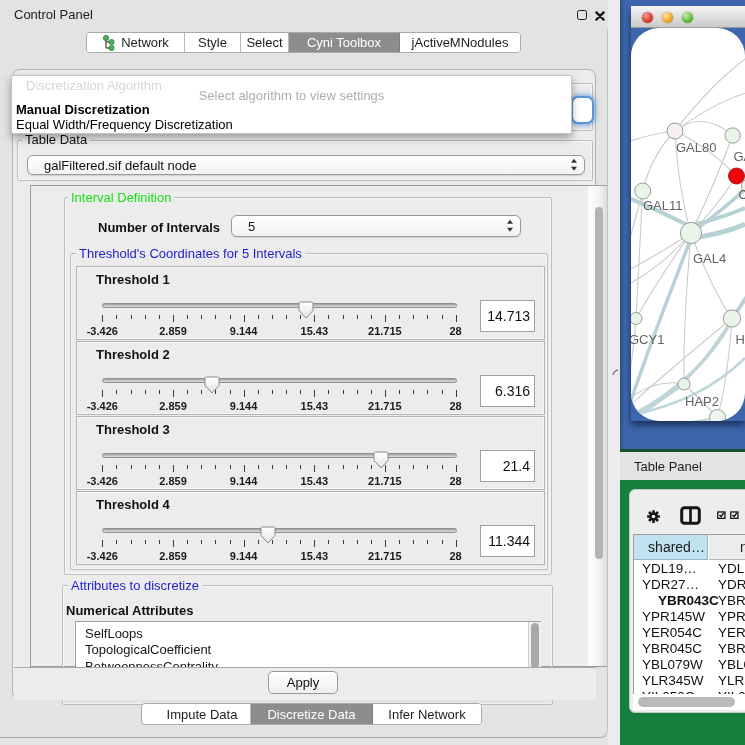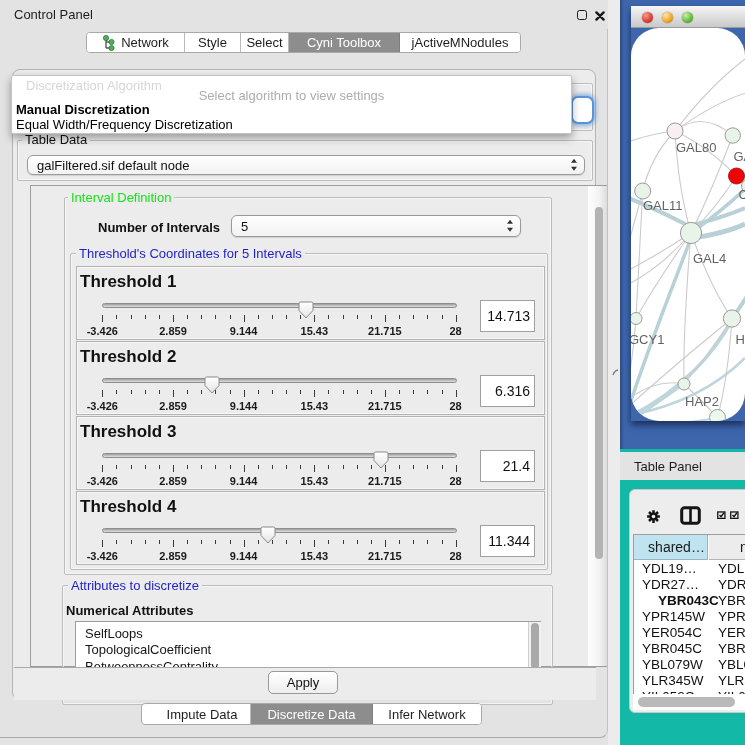--- a/index.html
+++ b/index.html
@@ -20,31 +20,31 @@
 .seg .it:last-child { border-right:none; }
 .seg .sel { background:#8d8d8d; color:#fff; border-right:1px solid #7e7e7e; }
 #toptabs { left:86px; top:32px; height:21px; }
 #bottabs { left:141px; top:703px; height:22px;padding-left:12px; }
 
 
 #content { left:12px; top:69px; width:584px; height:631px; background:#ececec; border:1px solid #b4b4b4; border-radius:8px; }
 .grp { position:absolute; border:1px solid #bdbdbd; border-radius:2px; box-shadow:0 0 0 1px rgba(255,255,255,0.55) inset; }
 .grpTitle { position:absolute; font-size:13px; background:#ececec; padding:0 3px;text-align:right; }
 .combo { position:absolute; background:linear-gradient(#ffffff,#f2f2f2); border:1px solid #9a9a9a; border-radius:6px; font-size:13px; color:#111; box-shadow:0 1px 1px rgba(0,0,0,0.12); }
-.combo .txt { position:absolute; left:9px; top:50%; transform:translateY(-50%); }
+.combo .txt { position:absolute; left:16px; top:50%; transform:translateY(-50%); }
 .arrows { position:absolute; right:6px; top:50%; transform:translateY(-50%); width:7px; height:12.5px; }
 .arrows span { display:block; } .arrows .up { width:0; height:0; border-left:3.5px solid transparent; border-right:3.5px solid transparent; border-bottom:4.5px solid #333; margin-bottom:3.5px; }
 .arrows .dn { width:0; height:0; border-left:3.5px solid transparent; border-right:3.5px solid transparent; border-top:4.5px solid #333; }
 
 
 #viewport { left:7px; top:115px; width:577px; height:482px; border:1px solid #9d9d9d; background:#ececec;margin-left:10px; }
 
 
 .tpanel { position:absolute; left:52px; width:469px; height:74px; border:1px solid #b3b3b3; box-shadow:0 0 0 1px rgba(255,255,255,0.6) inset; background:#ececec; }
-.tpanel .name { position:absolute; left:3px; top:5px; font-size:17px; font-weight:bold; color:#111; }
+.tpanel .name { position:absolute; left:19px; top:5px; font-size:13px; font-weight:bold; color:#111; }
 .track { position:absolute; left:24px; top:37px; width:356px; height:5px; border:1px solid #8e8e8e; border-radius:3px; background:linear-gradient(#9f9f9f,#e0e0e0); }
 .thumb { position:absolute; top:34px; width:16px; height:17px; }
 .field { position:absolute; left:406px; top:33px; width:55px; height:32px; background:#fff; border:1px solid #9f9f9f; font-size:14px; color:#111; text-align:right; line-height:30px; padding-right:4px; }
 .tlabels { position:absolute; left:0; top:58px; width:469px; height:11px; font-size:11px; font-weight:bold; color:#1a1a1a; }
 .tlabels span { position:absolute; transform:translateX(-50%); }
 
 
 #attrlist { position:absolute; left:44px; top:435px; width:466px; height:47px; background:#fff; border:1px solid #9f9f9f; font-size:13px; color:#151515; padding-top:4px; }
 #attrlist div { padding-left:9px; height:16.3px; line-height:16.3px; }
 
@@ -64,23 +64,23 @@
 #popup .i2 { position:absolute; left:4px; top:41px; font-size:13px; color:#000; }
 
 
 #divider { left:608px; top:0; width:12px; height:745px; background:#ececec; }
 #desktop { left:620px; top:0; width:125px; height:449px; background:linear-gradient(90deg,#2c4a80 0px,#3d66ad 4px); }
 #netframe { position:absolute; left:11px; top:6px; width:114px; height:415px; box-shadow:0 4px 7px rgba(0,0,20,0.55); }
 #mactitle { position:absolute; left:0; top:0; width:114px; height:22px; background:linear-gradient(#f6f6f6,#c9c9c9); border-bottom:1px solid #9a9a9a; }
 .light { position:absolute; top:5.5px; width:11px; height:11px; border-radius:50%; box-shadow:0 0 0 0.5px rgba(0,0,0,0.25); }
 #canvas { position:absolute; left:0; top:22px; width:114px; height:393px; background:#fff; overflow:hidden;border-radius:28px; }
 
-#tpbar { left:620px; top:449px; width:125px; height:31px; background:#e3e3e3; border-top:3px solid #14b8a6; }
+#tpbar { left:620px; top:449px; width:125px; height:31px; background:#e3e3e3; border-top:3px solid #14532d; }
 #tpbar .t { position:absolute; left:14px; top:7px; font-size:13px; color:#1d1d1d; }
-#tparea { left:620px; top:480px; width:125px; height:265px; background:#14b8a6; }
+#tparea { left:620px; top:480px; width:125px; height:265px; background:#15803d; }
 #tcard { position:absolute; left:9px; top:9px; width:122px; height:224px; background:#ededed; border:1px solid #c8c8c8; border-radius:6px; overflow:hidden; }
 #ttable { position:absolute; left:3px; top:44px; width:119px; height:160px; background:#fff; border:1px solid #9e9e9e; border-right:none; border-bottom:none; overflow:hidden; }
 #thead1 { position:absolute; left:0px; top:0px; width:74px; height:25px; background:#bfe3ef; border-right:1px solid #98b6c2; border-bottom:1px solid #98b6c2; font-size:14px; color:#1b1b1b; text-align:center; line-height:24px; padding-left:12px; }
 #thead2 { position:absolute; left:75px; top:0px; width:45px; height:25px; background:#ececec; border-bottom:1px solid #b5b5b5; font-size:14px; color:#1b1b1b; line-height:24px; }
 .trow { position:absolute; font-size:13.5px; color:#111; white-space:nowrap; }
 #hsb { position:absolute; left:3px; top:204px; width:119px; height:16px; background:#fff; }
 #hsbthumb { position:absolute; left:5px; top:3px; width:97px; height:10px; background:#b9b9b9; border-radius:5px; }
 </style>
 </head>
 <body>

